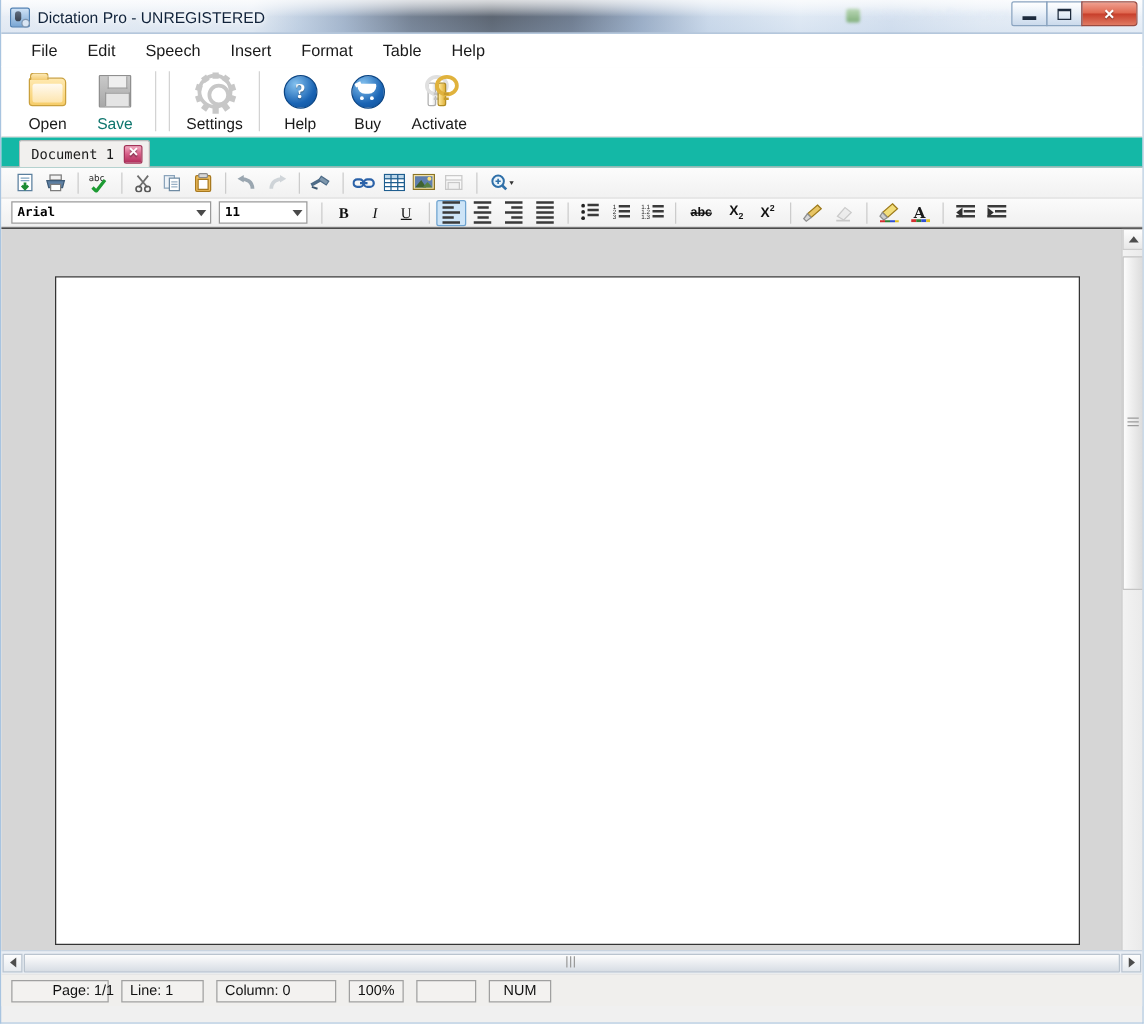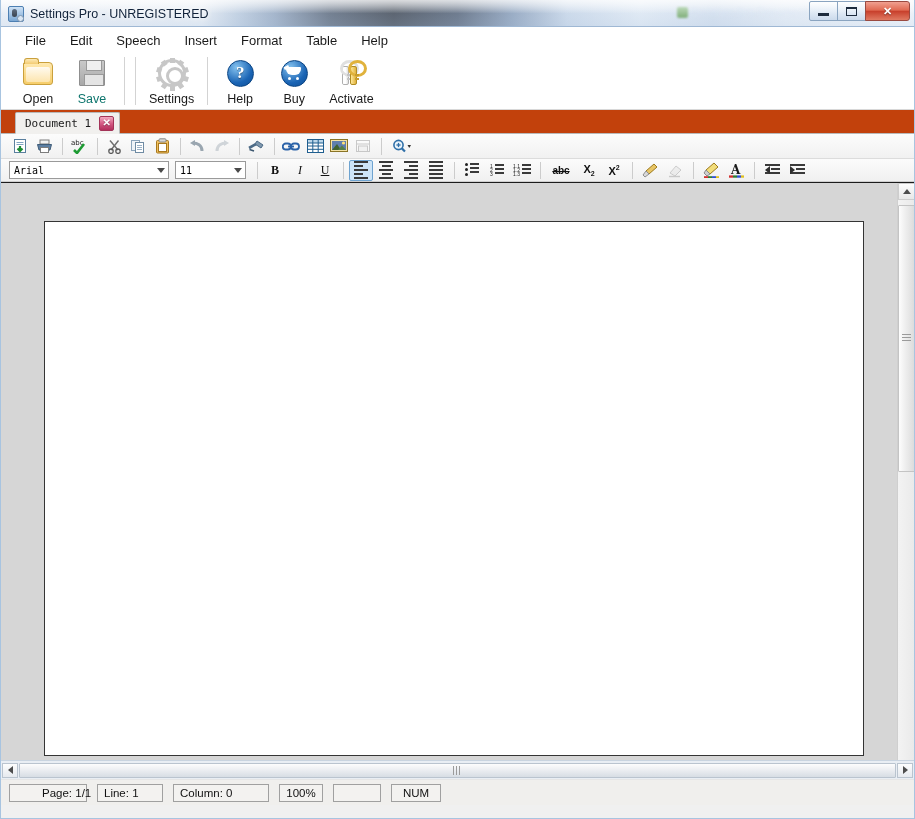--- a/index.html
+++ b/index.html
@@ -305,21 +305,21 @@
   .ic-keys .k1 { left: 6px; top: 8px; filter: grayscale(1) brightness(1.25); }
   .ic-keys .k2 { left: 14px; top: 8px; }
   .ic-keys .k .t1, .ic-keys .k .t2 {
     position:absolute; right:-3px; width:4px; height:2px; background:#c79c2c;
   }
   .ic-keys .k .t1 { bottom: 4px; } .ic-keys .k .t2 { bottom: 8px; }
 
   
   #tab-strip {
     height: 24px;
-    background: #c2410c;
+    background: #14b8a6;
     display: flex; align-items: flex-end;
     padding-left: 14px;
     position: relative;
   }
   #tab-strip::after {
     content:""; position:absolute; left:0; right:0; bottom:0; height:1px;
     background:#b9b9b9;
   }
   .doc-tab {
     position: relative; z-index: 2;
@@ -374,21 +374,21 @@
     height: 18px;
     border: 1px solid #9a9a9a;
     background: #ffffff;
     display:flex; align-items:center;
     position: relative;
     margin-right: 6px;
   }
   .combo .val {
     font-family: "DejaVu Sans Mono", monospace;
     font-size: 10px; color:#000; padding-left:4px;
-    white-space: nowrap; overflow: hidden;
+    white-space: nowrap; overflow: hidden; font-weight: bold;
   }
   .combo .arrow {
     position:absolute; right:3px; top:6px;
     width:0; height:0;
     border-left:4px solid transparent; border-right:4px solid transparent;
     border-top:5px solid #4a4a4a;
   }
   #combo-font { width: 160px; }
   #combo-size { width: 71px; }
 
@@ -523,21 +523,21 @@
 </head>
 <body>
 
 <div id="app-window">
 
   <div id="title-bar">
     <div id="title-ghost-icon"></div>
     <div id="title-ghost">Dictation Pro Document</div>
     <div id="title-left">
       <div id="app-icon"></div>
-      <span id="title-text">Settings Pro - UNREGISTERED</span>
+      <span id="title-text">Dictation Pro - UNREGISTERED</span>
     </div>
     <div id="win-buttons">
       <div class="win-btn">
         <span class="glyph-min"></span>
       </div>
       <div class="win-btn">
         <span class="glyph-max"></span>
       </div>
       <div class="win-btn" id="btn-close">✕</div>
     </div>

